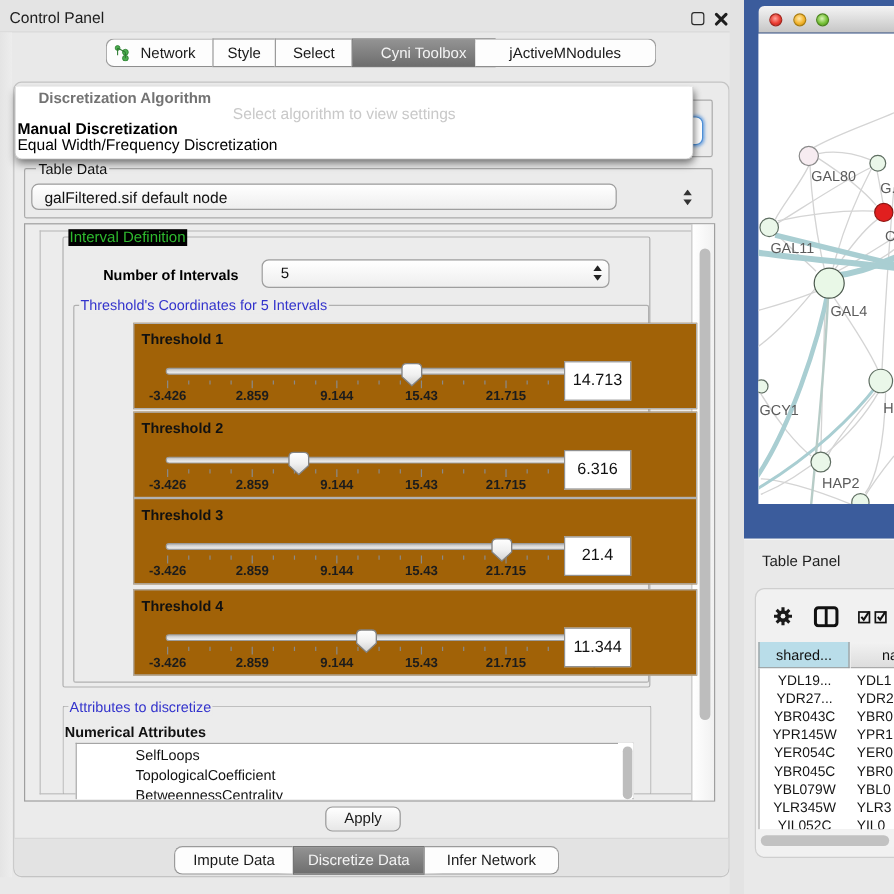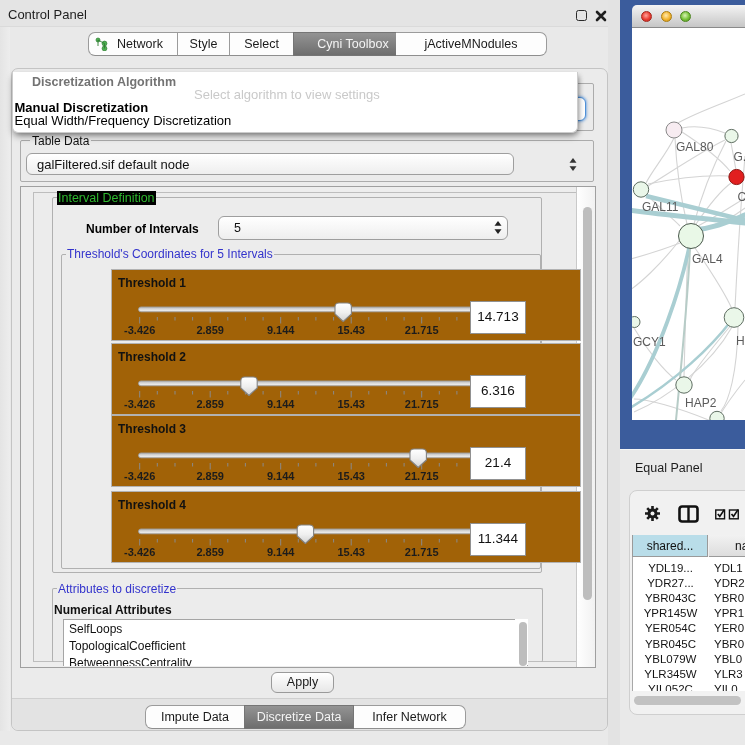--- a/index.html
+++ b/index.html
@@ -21,21 +21,21 @@
 #scrollpane { left:20px; top:186px; width:576px; height:482px; border:1px solid #9f9f9f; background:#ededed; }
 #innerpanel { left:33px; top:192px; width:543px; height:470px; border:1px solid #bdbdbd; background:#ececec; border-right:none; }
 #vsbtrack { left:576px; top:187px; width:19px; height:480px; background:linear-gradient(90deg,#ffffff,#f1f1f1); border-left:1px solid #c9c9c9; }
 #vsbthumb { left:582.5px; top:207px; width:9px; height:393px; background:#bdbdbd; border-radius:4.5px; }
 
 .thbox { position:absolute; left:63px; width:470px; height:72px; border:1px solid #b2b2b2; background:#a16207;margin-left:48px; }
 .thtitle { position:absolute; left:6px; top:6px; font-size:12px; font-weight:bold; color:#111; }
 .valbox { position:absolute; left:470px; width:56px; height:33px; background:#ffffff; border:1.5px solid #919191; font-size:13.5px; color:#111; text-align:center; line-height:30px; }
 
 #numlist { left:63px; top:619px; width:465px; height:47px; background:#ffffff; border:1px solid #a5a5a5; border-bottom:none; font-size:12px; color:#111; overflow:hidden; }
-#numlist div { padding:1.5px 0 1.5px 5px; }
+#numlist div { padding:1.5px 0 1.5px 5px;margin-left:44px; }
 
 .btn { background:linear-gradient(#ffffff,#e7e7e7); border:1px solid #9a9a9a; border-radius:6px; font-size:12.5px; color:#1a1a1a; text-align:center; }
 
 #popup { left:12px; top:72px; width:566px; height:61px; background:#ffffff; border:1px solid #cccccc; border-top:none; border-radius:0 0 6px 6px; box-shadow:0 4px 7px -1px rgba(0,0,0,0.4), 3px 2px 5px -2px rgba(0,0,0,0.25); }
 
 #gapstrip { left:608px; top:0; width:12px; height:745px; background:#e3e3e3; }
 #bluepanel { left:620px; top:0; width:125px; height:449px; background:#3b5c9c; }
 #nettitlebar { left:632px; top:5px; width:113px; height:23px; background:linear-gradient(#f4f4f4,#c6c6c6); border-top-left-radius:5px; border-bottom:1px solid #8a8a8a; }
 .tl { position:absolute; top:11px; width:11px; height:11px; border-radius:50%; }
 #tablepanelarea { left:620px; top:449px; width:125px; height:296px; background:#e9e9e9; border-top:1px solid #f5f5f5; }
@@ -246,21 +246,21 @@
     <text x="101.5" y="132.5" font-size="12" fill="#5b5b5b">G.</text>
     <text x="10" y="183" font-size="12" fill="#5b5b5b">GAL11</text>
     <text x="105.5" y="173" font-size="12" fill="#5b5b5b">C</text>
     <text x="60" y="235" font-size="12" fill="#5b5b5b">GAL4</text>
     <text x="104" y="316.5" font-size="12" fill="#5b5b5b">H</text>
     <text x="1" y="317.5" font-size="12" fill="#5b5b5b">GCY1</text>
     <text x="53" y="378.5" font-size="12" fill="#5b5b5b">HAP2</text>
   </svg>
 
 <div class="abs" id="tablepanelarea"></div>
-<div class="abs" style="left:635px;top:461px;font-size:12.5px;color:#1d1d1d">Equal Panel</div>
+<div class="abs" style="left:635px;top:461px;font-size:12.5px;color:#1d1d1d">Table Panel</div>
 <div class="abs" id="tablecontainer"></div>
 
 <svg class="abs" style="left:644px;top:505px" width="17" height="17" viewBox="0 0 17 17">
     <g fill="#1a1a1a">
       <circle cx="8.5" cy="8.5" r="5"></circle>
       <g stroke="#1a1a1a" stroke-width="2.6">
         <path d="M8.5 1v3.5M8.5 12.5V16M1 8.5h3.5M12.5 8.5H16M3.2 3.2l2.5 2.5M11.3 11.3l2.5 2.5M13.8 3.2l-2.5 2.5M5.7 11.3l-2.5 2.5"></path>
       </g>
     </g>
     <circle cx="8.5" cy="8.5" r="2" fill="#f1f1f1"></circle>

